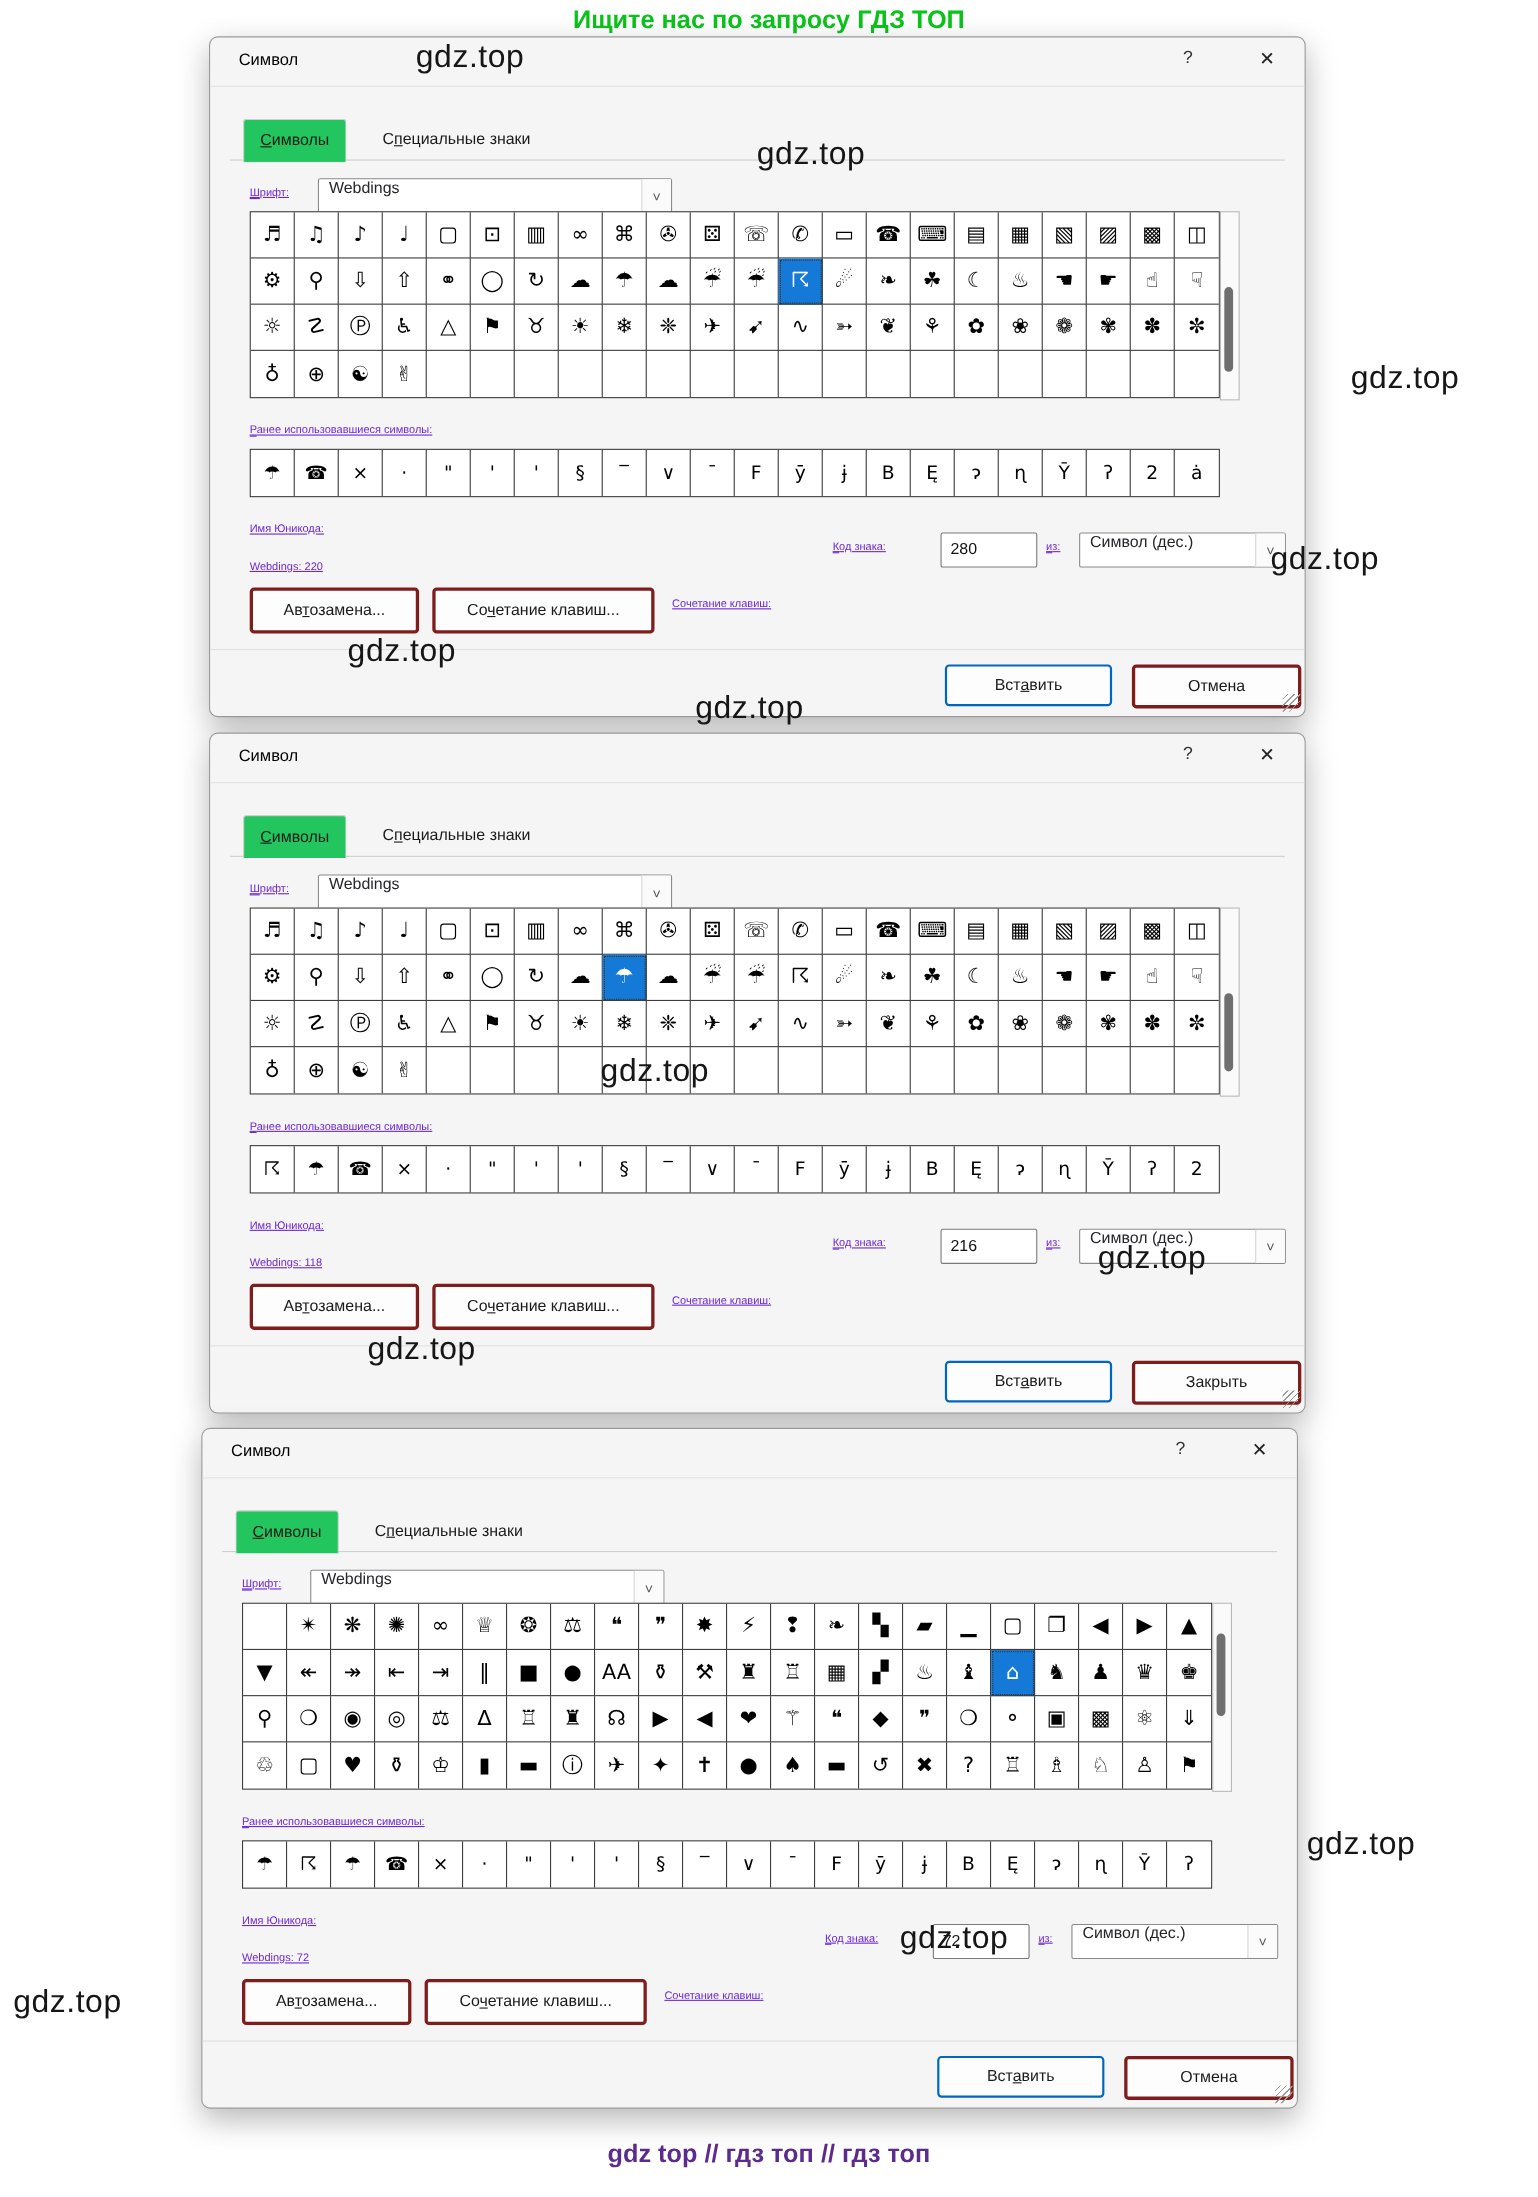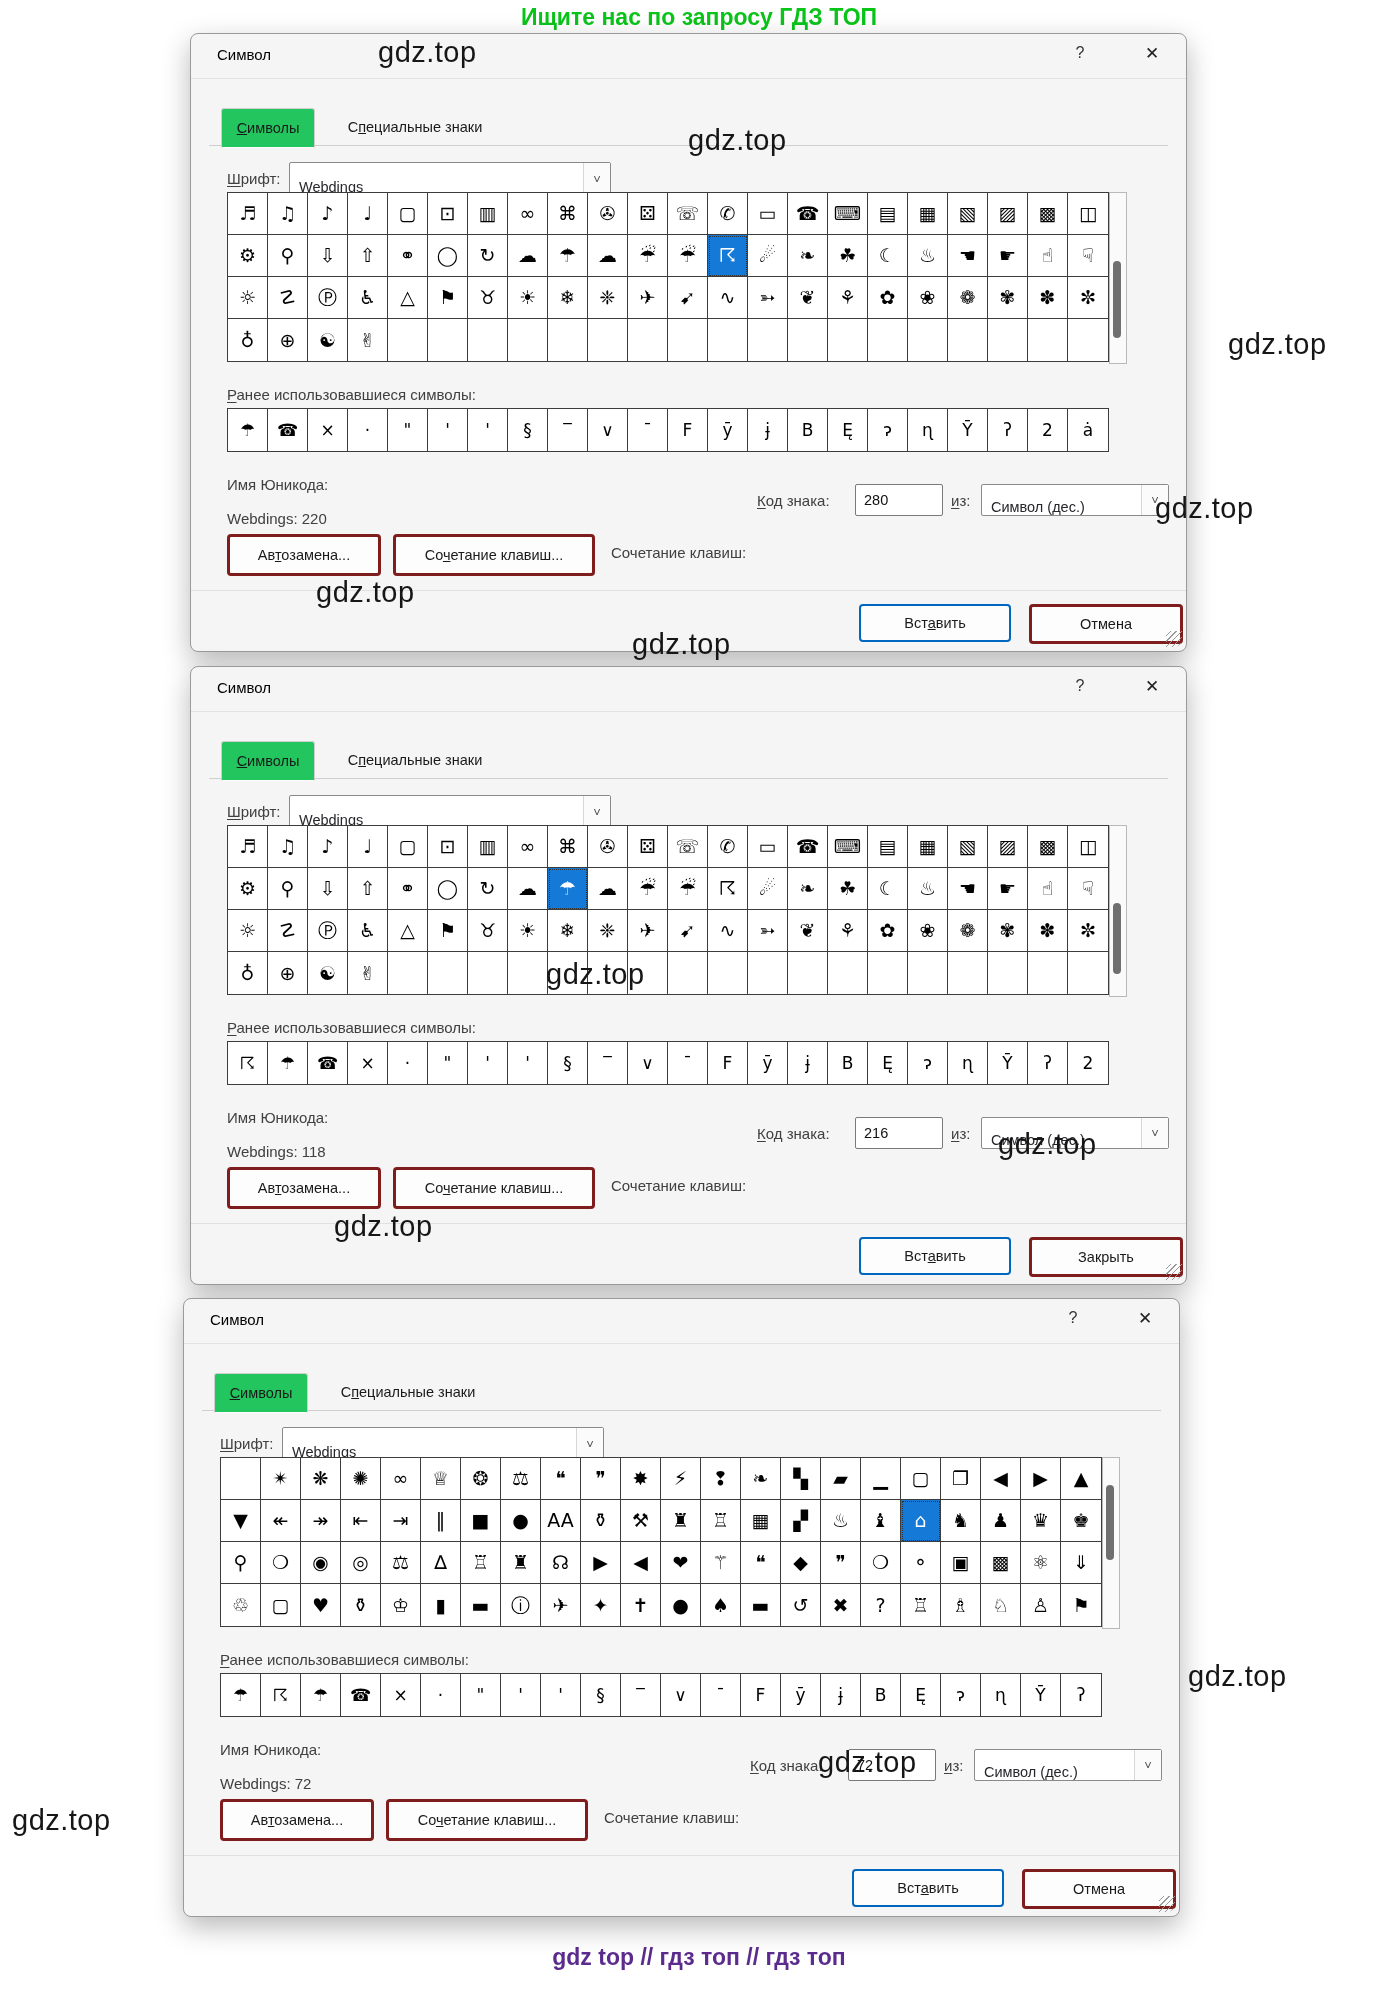--- a/index.html
+++ b/index.html
@@ -18,24 +18,24 @@
   }
   .titlebar{position:absolute;left:0;top:0;right:0;height:44px;border-bottom:1px solid #e2e2e2;}
   .title{position:absolute;left:26px;top:12px;font-size:15px;color:#000;}
   .helpbtn{position:absolute;left:874px;top:10px;width:30px;height:26px;text-align:center;font-size:16px;color:#333;cursor:default;}
   .closebtn{position:absolute;left:944px;top:9px;width:34px;height:28px;text-align:center;font-size:17px;color:#222;}
 
   .tab{position:absolute;top:74px;height:38px;font-size:14.5px;display:flex;align-items:center;justify-content:center;color:#1a1a1a;}
   .tab.active{background:#22c55e;border:1px solid #cfcfcf;border-bottom:1px solid #fdfdfd;border-radius:3px 3px 0 0;z-index:3;}
   .tabline{position:absolute;left:18px;right:18px;top:111px;height:1px;background:#cfcfcf;z-index:1;}
 
-  .lbl{position:absolute;font-size:15px;color:#404040;white-space:nowrap;}
+  .lbl{position:absolute;font-size:10px;color:#6d28d9;white-space:nowrap;text-decoration:underline;}
   .lbl u{text-underline-offset:2px;}
 
-  .combo{position:absolute;background:#fff;border:1px solid #8a8a8a;border-radius:2px;font-size:14.5px;color:#26262b;display:flex;align-items:flex-end;}
+  .combo{position:absolute;background:#fff;border:1px solid #8a8a8a;border-radius:2px;font-size:14.5px;color:#26262b;display:flex;align-items:flex-start;}
   .combo .val{padding-left:9px;flex:1;white-space:nowrap;overflow:hidden;}
   .combo .chev{width:26px;align-self:stretch;border-left:1px solid #d7d7d7;display:flex;align-items:center;justify-content:center;color:#555;font-size:13px;background:#fbfbfb;}
 
   .cells{position:absolute;display:grid;grid-template-columns:repeat(22,40px);grid-auto-rows:42px;background:#fff;border:1px solid #3c3c3c;}
   .cell{border-right:1px solid #3c3c3c;border-bottom:1px solid #3c3c3c;display:flex;align-items:center;justify-content:center;
         font-family:"DejaVu Sans",sans-serif;font-size:19px;color:#000;line-height:1;overflow:hidden;}
   .cells .cell:nth-child(22n){border-right:none;}
   .maingrid .cell:nth-child(n+67){border-bottom:none;}
   .recentgrid .cell{border-bottom:none;font-size:17px;}
   .cell.sel{background:#1579d7;color:#fff;outline:1px dotted #333;outline-offset:-2px;}

